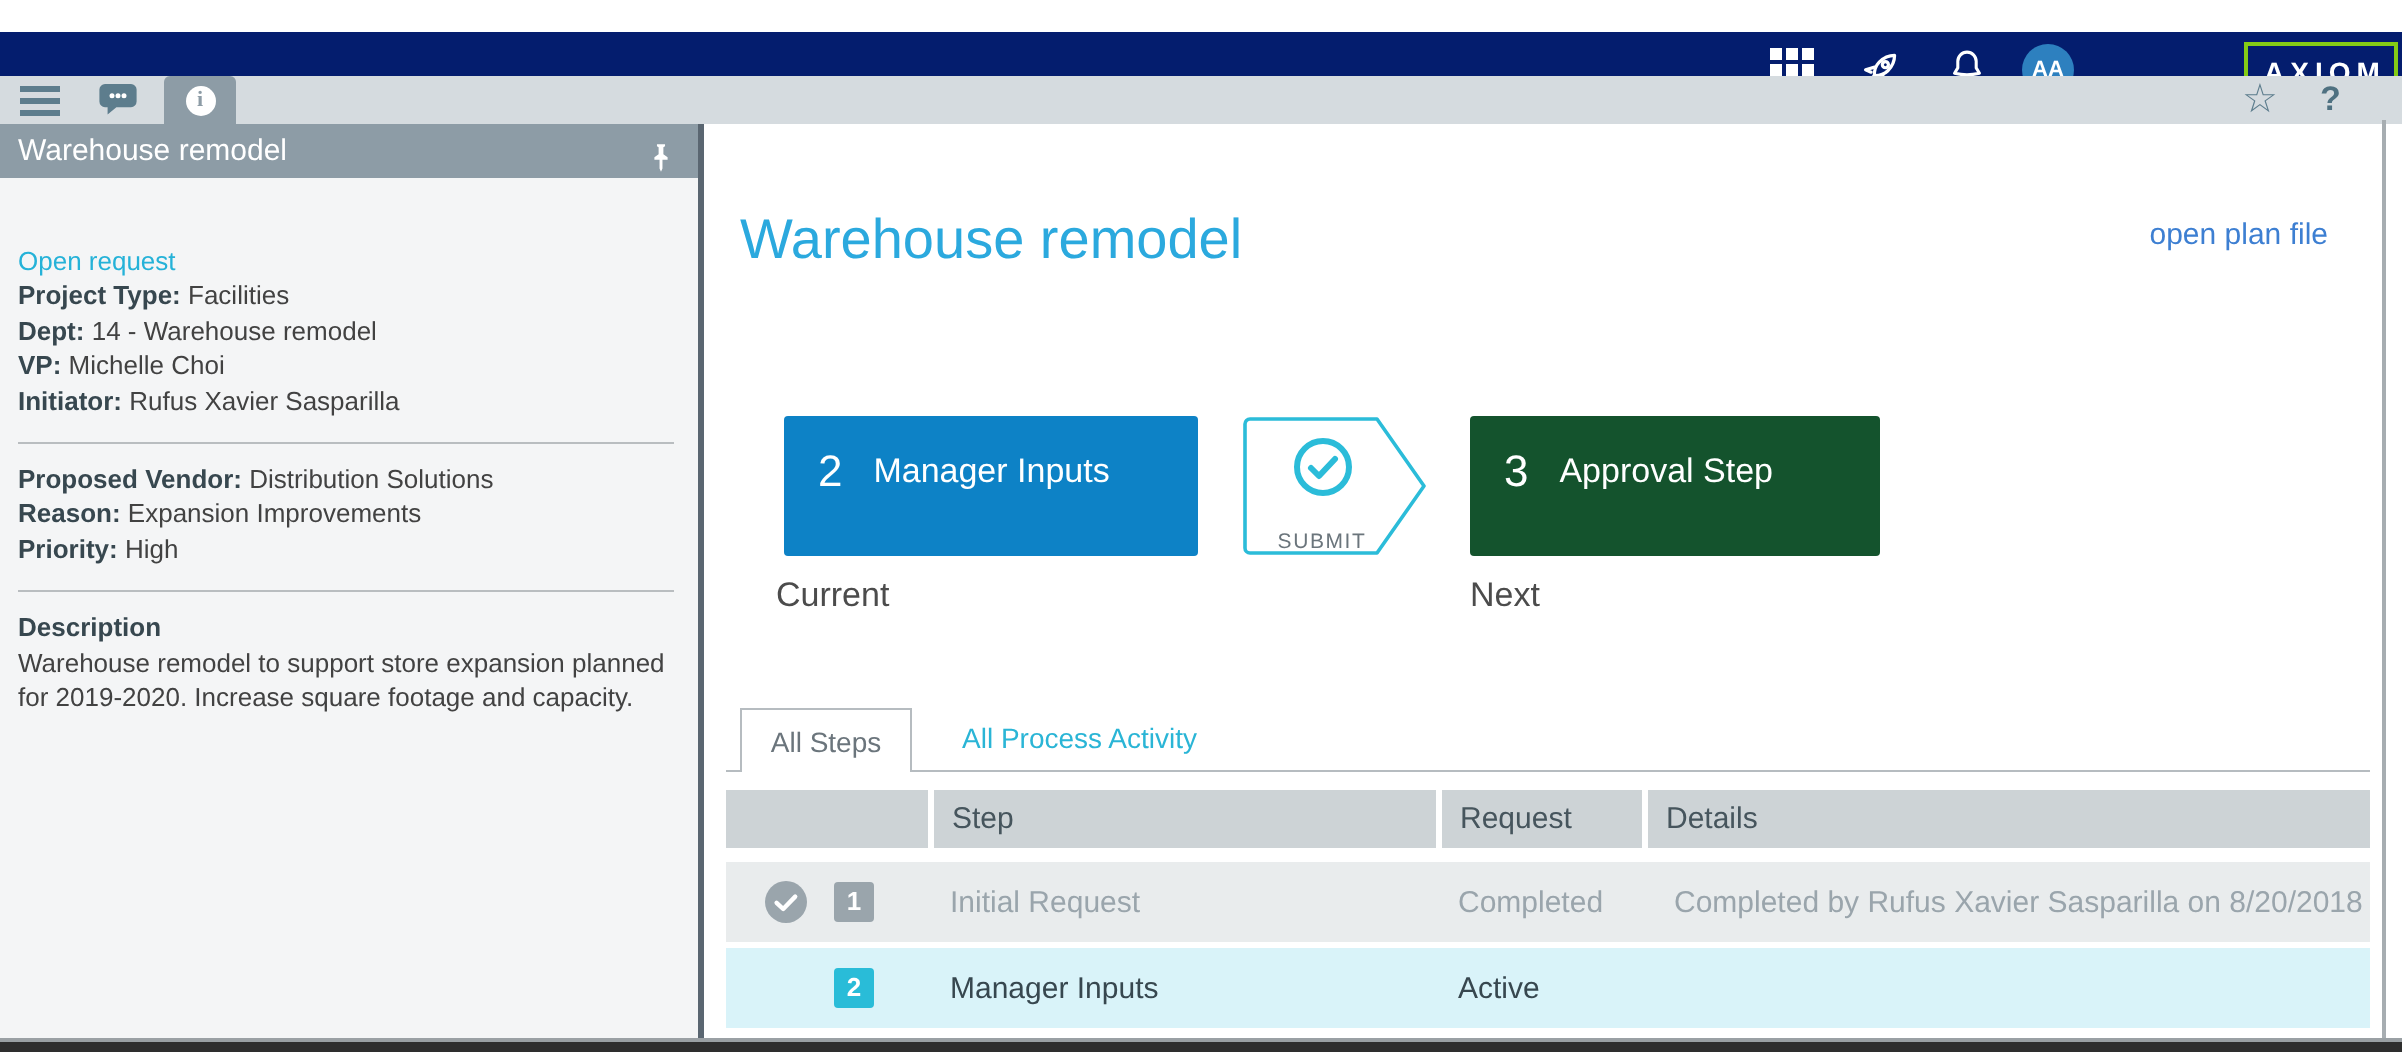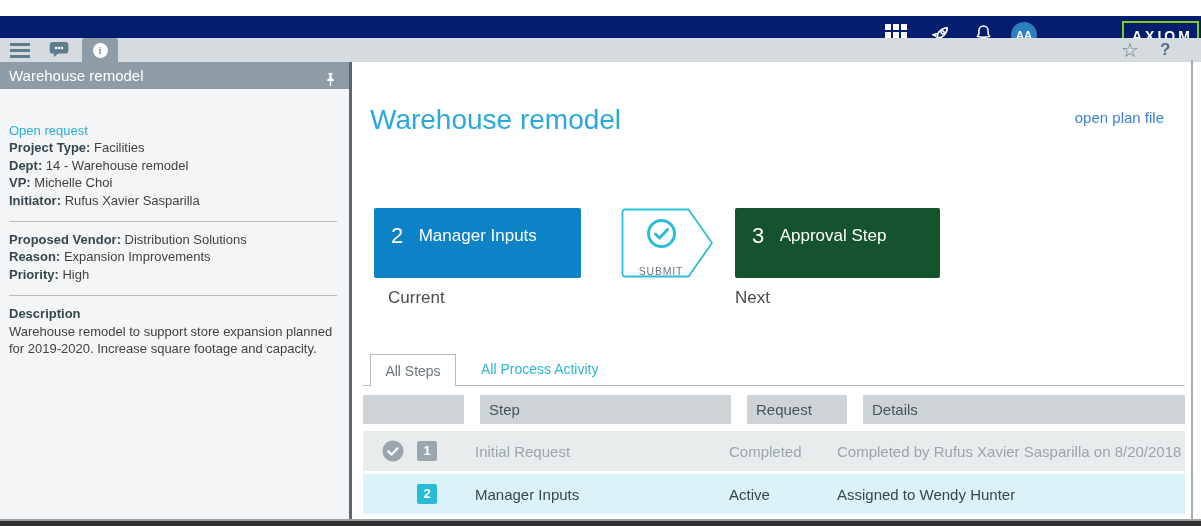--- a/index.html
+++ b/index.html
@@ -51,38 +51,38 @@
   
   .main { position:absolute; left:352px; top:62px; width:839px; height:457px; background:#fff; }
   .main .abs { position:absolute; }
   .page-title { left:18px; top:42px; font-size:28px; color:#2ba9de; }
   .subtitle-row { left:18px; top:82px; display:flex; align-items:center; font-size:15px; color:#6e6e6e; }
   .subtitle-sep { width:1px; height:24px; background:#7d7d7d; margin:0 33px 0 27px; }
   .open-plan { right:27px; top:47px; font-size:15px; color:#3d7fd2; cursor:pointer; }
   .step-box { height:70px; border-radius:2px; color:#fff; padding:15px 0 0 17px; cursor:pointer; }
   .step-box .num { font-size:22px; }
   .step-box .lbl { font-size:17px; margin-left:11px; vertical-align:2px; }
-  .box-current { left:22px; top:146px; width:207px; background:#0d82c6; }
+  .box-current { left:40px; top:146px; width:207px; background:#0d82c6; }
   .box-next { left:383px; top:146px; width:205px; background:#14532d; }
   .step-caption { font-size:17px; color:#4c4c4c; }
   .caption-current { left:36px; top:226px; }
   .caption-next { left:383px; top:226px; }
   .submit-shape { left:269px; top:146px; cursor:pointer; }
   .submit-inner { left:269px; top:155px; width:80px; display:flex; flex-direction:column;
                   align-items:center; gap:15px; pointer-events:none; }
   .submit-label { font-size:10.5px; letter-spacing:0.8px; color:#6b757c; }
   
   .tab-active { left:18px; top:292px; width:86px; height:32px; background:#fff; z-index:2;
                 border:1px solid #b6bcc0; border-bottom:none; color:#6b757c; font-size:14px;
                 display:flex; align-items:center; justify-content:center; cursor:pointer; }
   .tab-inactive { left:121px; top:292px; height:31px; line-height:31px; padding:0 8px;
                   color:#2ab5d6; font-size:14px; cursor:pointer; z-index:2; }
   .tab-rule { left:11px; top:323px; width:822px; height:1px; background:#b6bcc0; z-index:1; }
   
-  .thead { left:11px; top:333px; width:822px; height:29px; display:flex; gap:16px;
+  .thead { left:11px; top:333px; width:822px; height:29px; display:flex; gap:3px;
            font-size:15px; color:#46555d; }
   .thead > div { background:#cdd3d6; display:flex; align-items:center; padding-left:9px; }
   .th0 { width:101px; } .th1 { width:251px; } .th2 { width:100px; } .th3 { flex:1; }
   .trow { left:11px; width:822px; height:40px; display:flex; align-items:center;
           font-size:15px; cursor:pointer; }
   .row-completed { top:369px; background:#e9eced; color:#9aa5ac; }
   .row-active { top:412px; background:#d9f3f9; color:#37474f; }
   .c0 { width:104px; position:relative; height:100%; }
   .c0 .check { position:absolute; left:19px; top:9px; }
   .c0 .badge { position:absolute; left:54px; top:10px; width:20px; height:20px; border-radius:2px;
@@ -256,18 +256,17 @@
     <div class="c2">Completed</div>
     <div class="c3">Completed by Rufus Xavier Sasparilla on 8/20/2018</div>
   </div>
 
   <div class="abs trow row-active">
     <div class="c0">
       <span class="badge badge-cyan">2</span>
     </div>
     <div class="c1">Manager Inputs</div>
     <div class="c2">Active</div>
-    <div class="c3">Assigned to Wendy Hunter</div>
   </div>
 </div>
 
 <div class="right-border"></div>
 <div class="bottom-bar"></div>
 
 </body></html>

